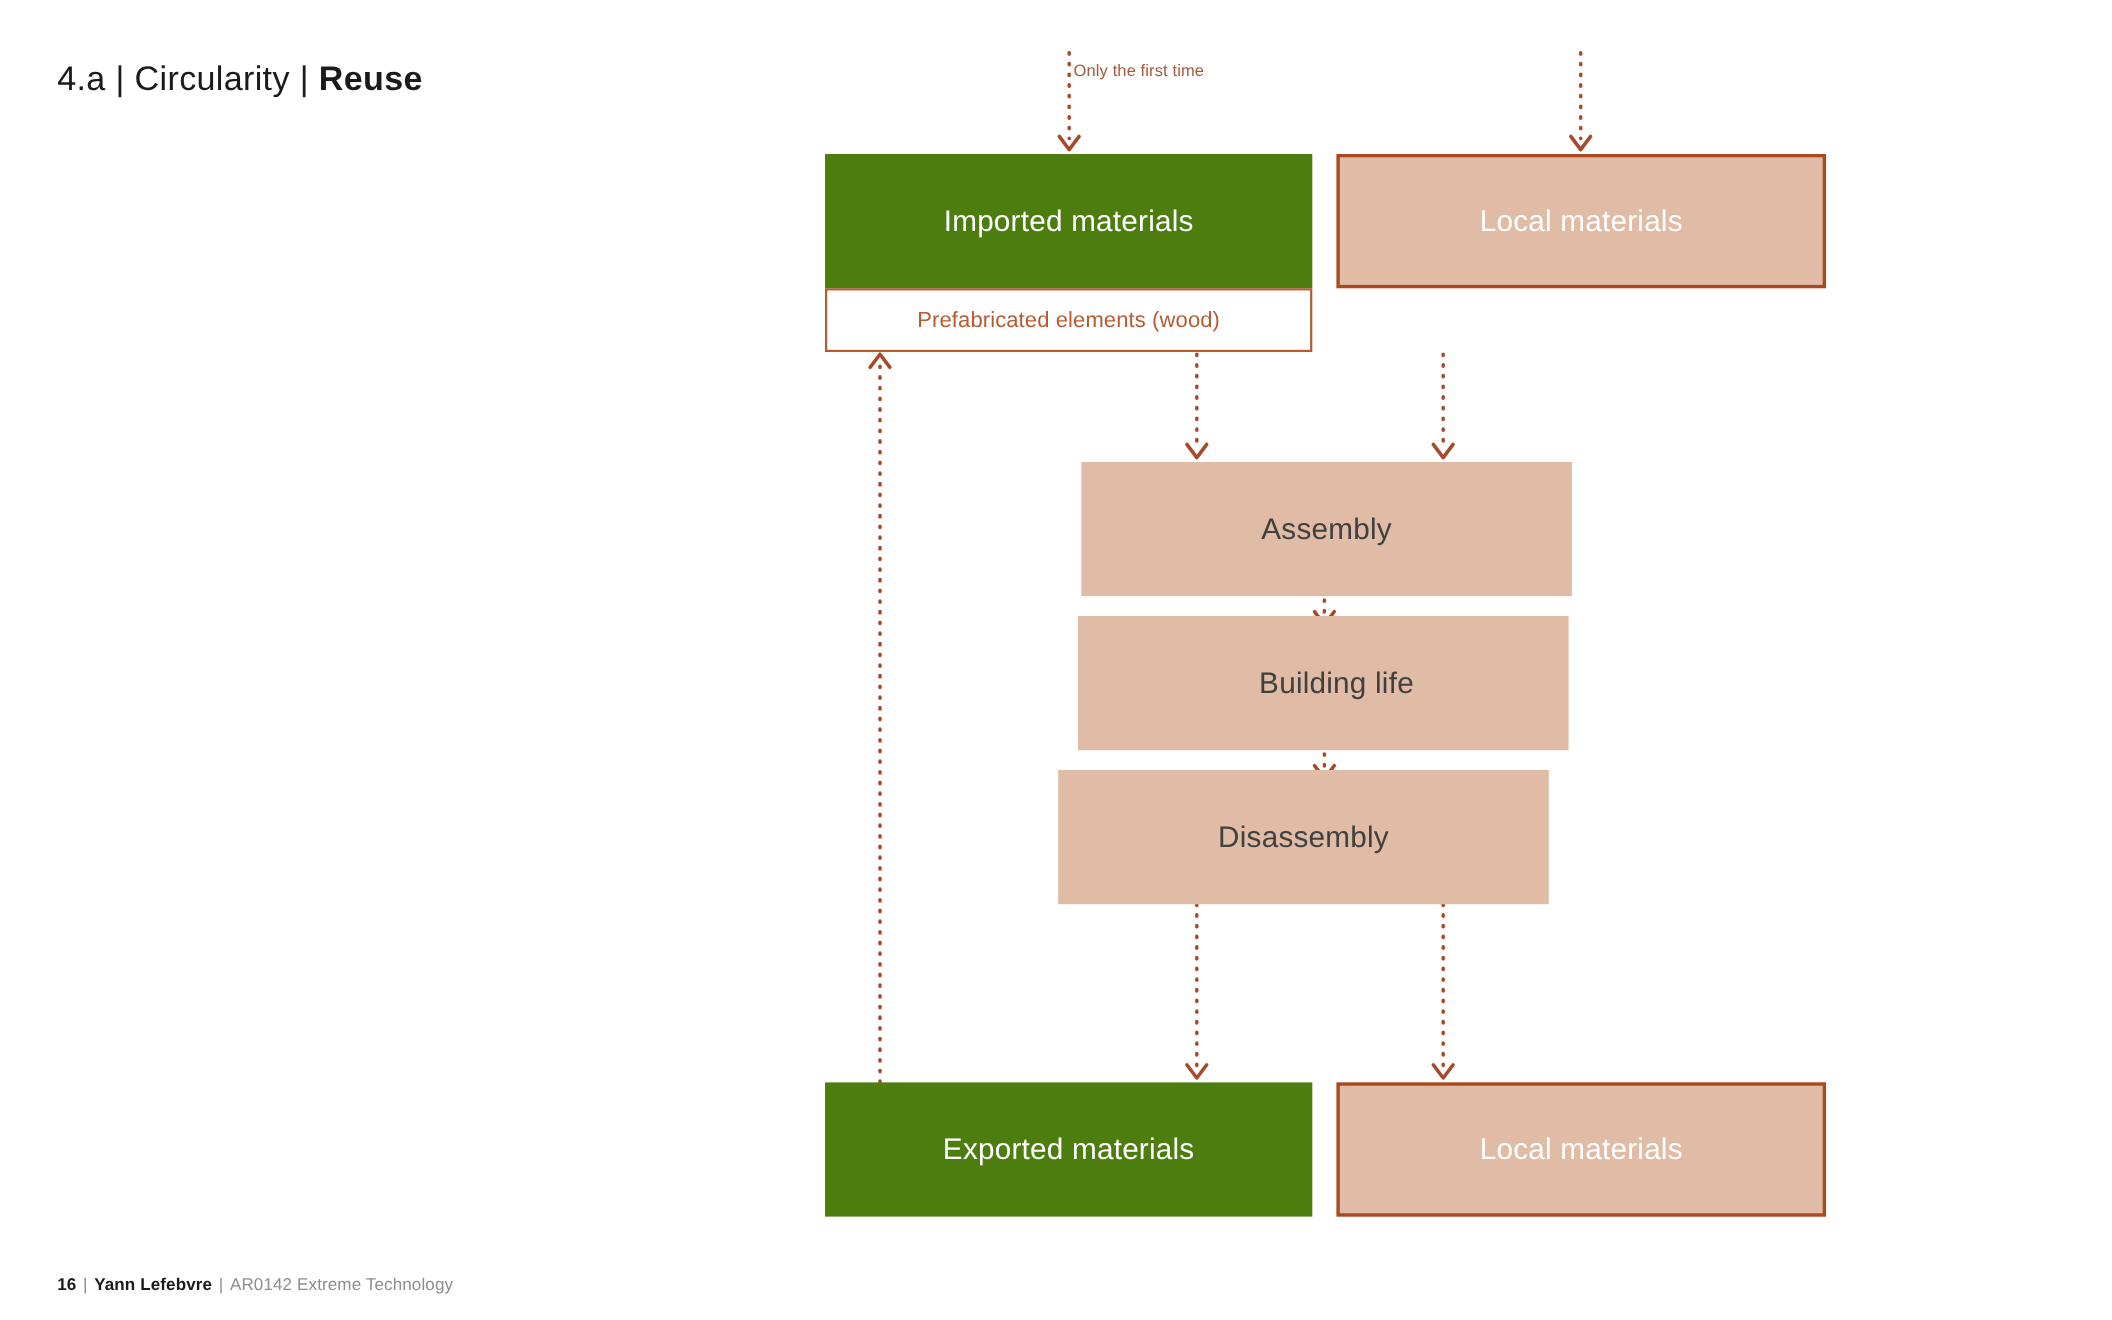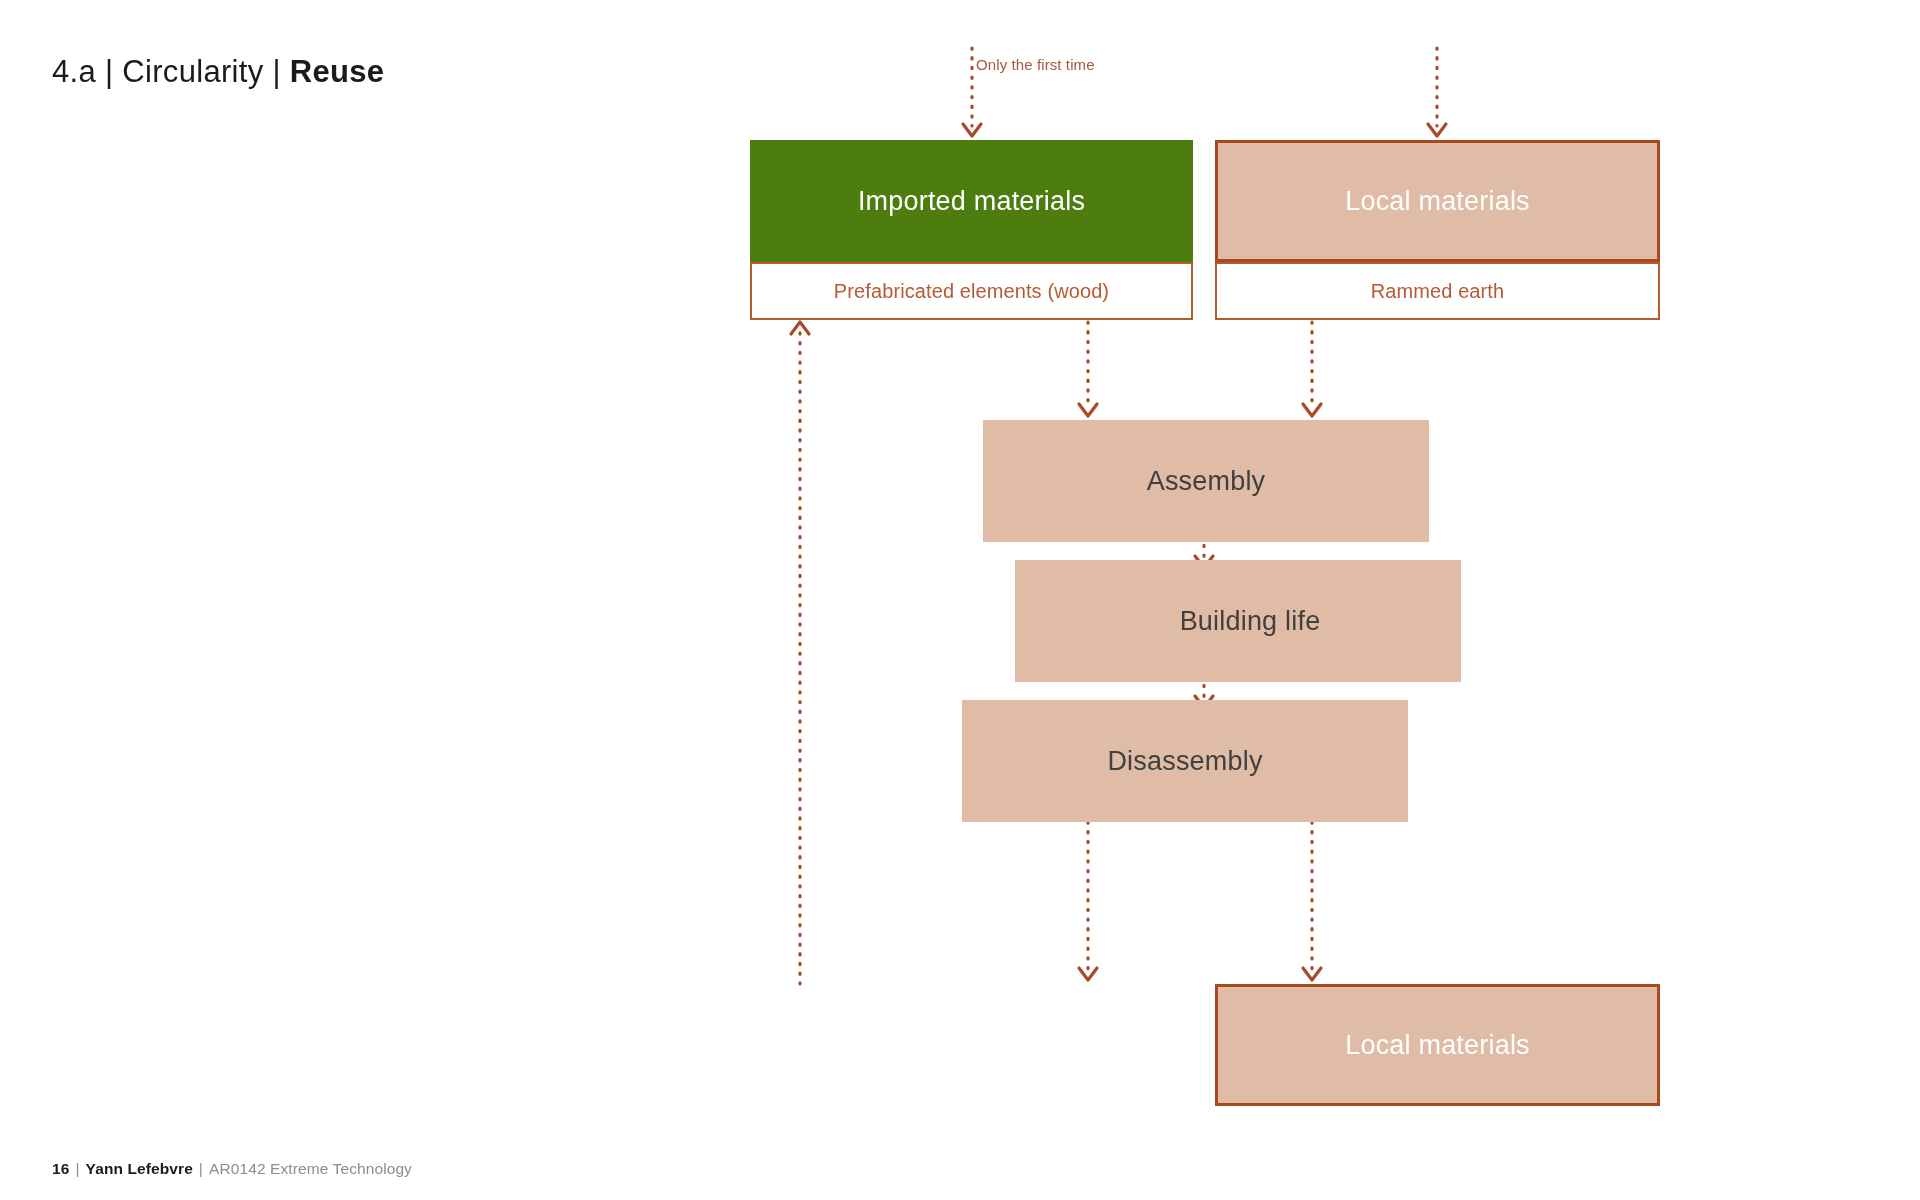--- a/index.html
+++ b/index.html
@@ -200,36 +200,36 @@
   </div>
 
   <div class="node node-tan-bordered" style="left:1215px; top:140px; width:445px; height:122px;">
     <span>Local materials</span>
   </div>
 
   <div class="node node-outline" style="left:750px; top:262px; width:443px; height:58px;">
     <span>Prefabricated elements (wood)</span>
   </div>
 
-  <div class="node node-outline" style="left:1215px; top:262px; width:445px; height:58px;">
-    <span>Rammed earth</span>
-  </div>
 
   <div class="node node-tan" style="left:983px; top:420px; width:446px; height:122px;">
     <span>Assembly</span>
   </div>
 
-  <div class="node node-tan" style="left:1015px; top:560px; width:446px; height:122px;padding-left:24px;">
+  <div class="node node-tan" style="left:980px; top:560px; width:446px; height:122px;padding-left:24px;">
     <span>Building life</span>
   </div>
 
   <div class="node node-tan" style="left:962px; top:700px; width:446px; height:122px;">
     <span>Disassembly</span>
   </div>
 
+  <div class="node node-solid" style="left:750px; top:984px; width:443px; height:122px;">
+    <span>Exported materials</span>
+  </div>
 
   <div class="node node-tan-bordered" style="left:1215px; top:984px; width:445px; height:122px;">
     <span>Local materials</span>
   </div>
 
 </div>
 
 <div id="slide-footer">
   <span class="page-num">16</span><span class="fsep">|</span><span class="author">Yann Lefebvre</span><span class="fsep">|</span><span class="course">AR0142 Extreme Technology</span>
 </div>

